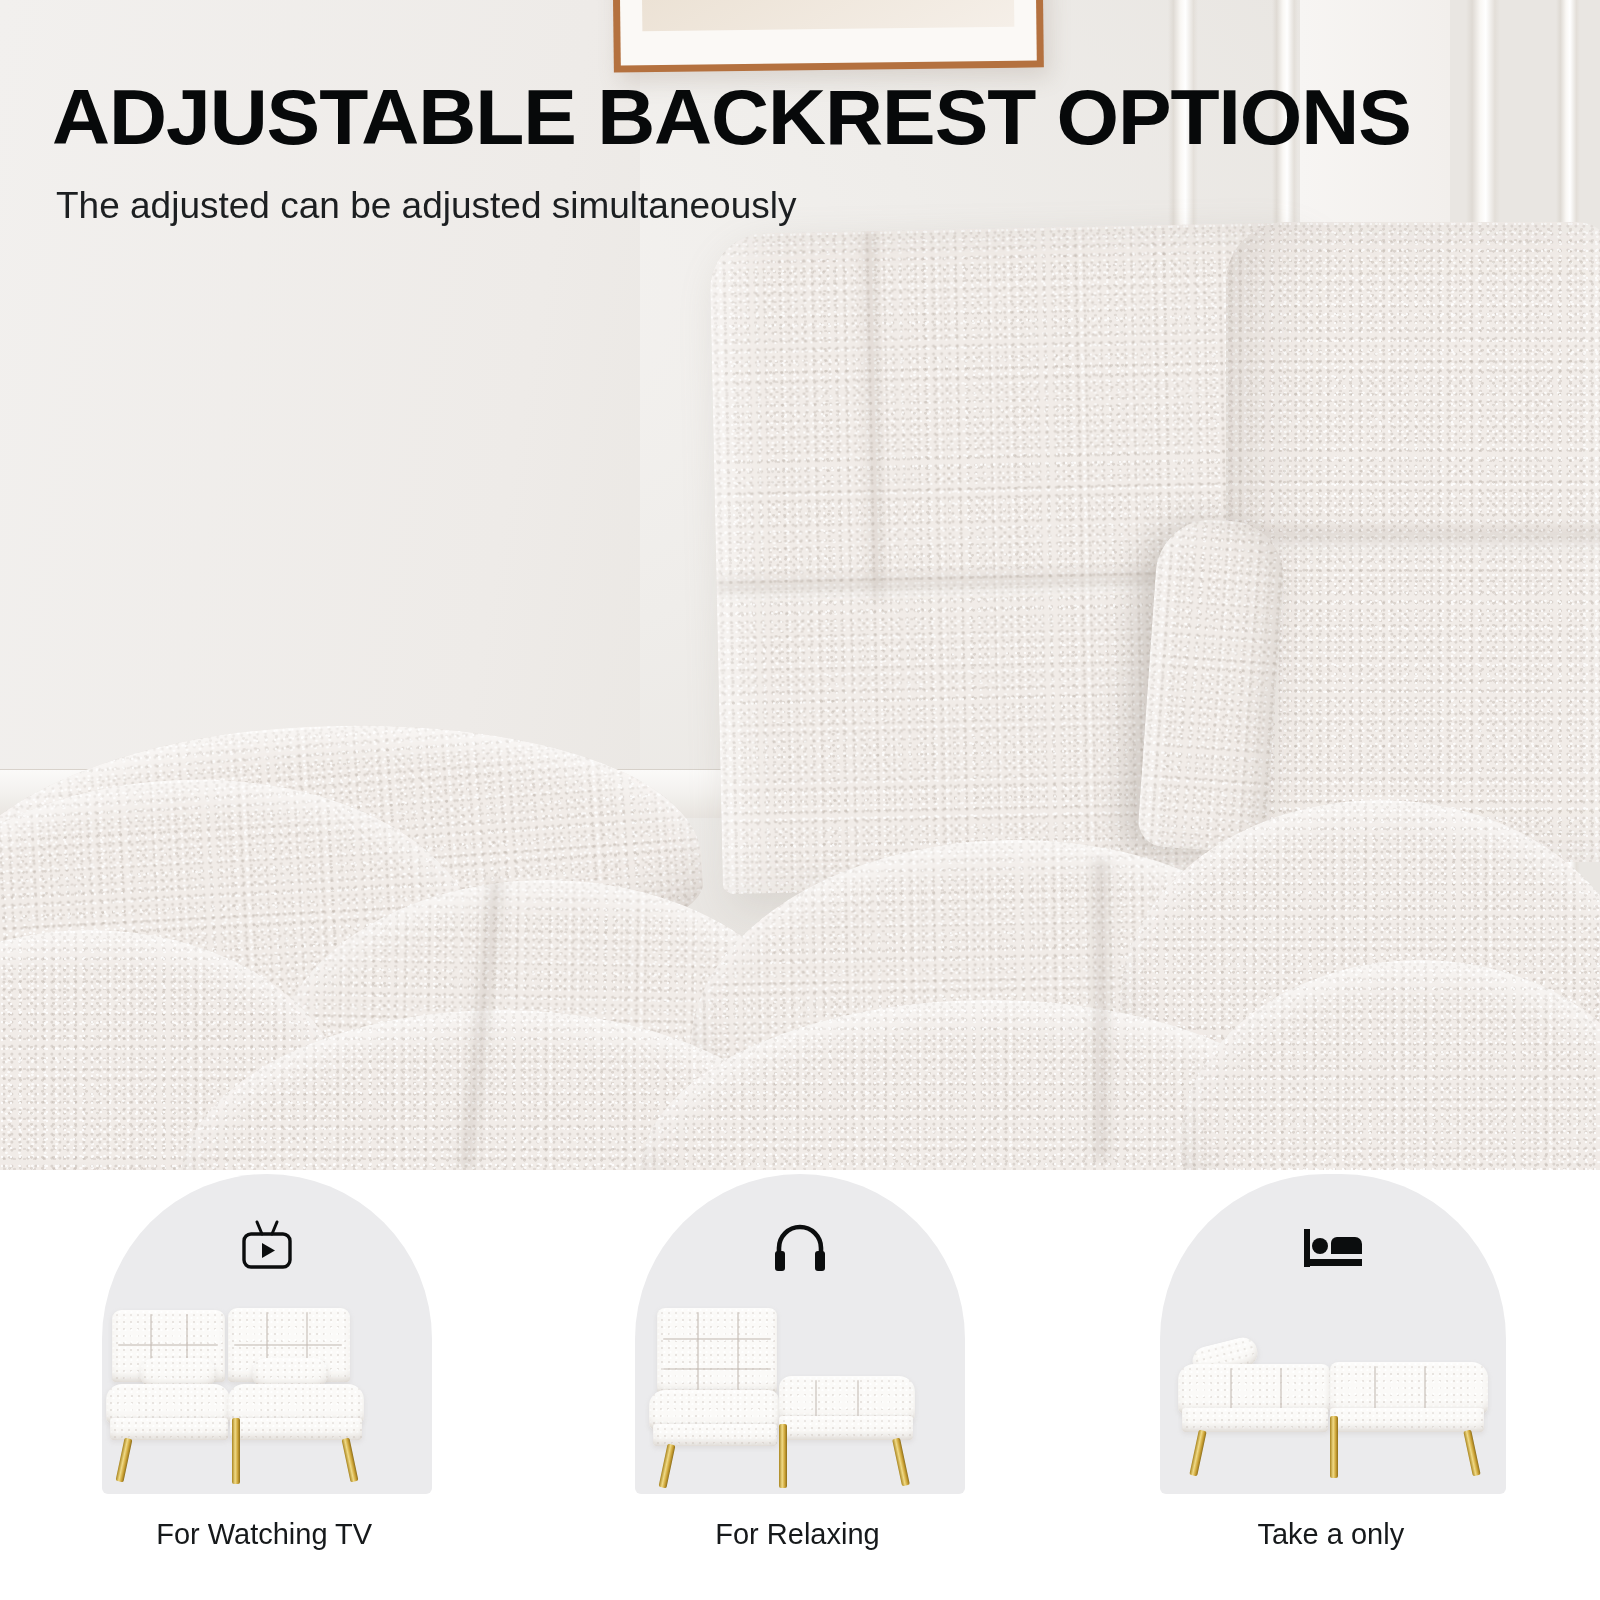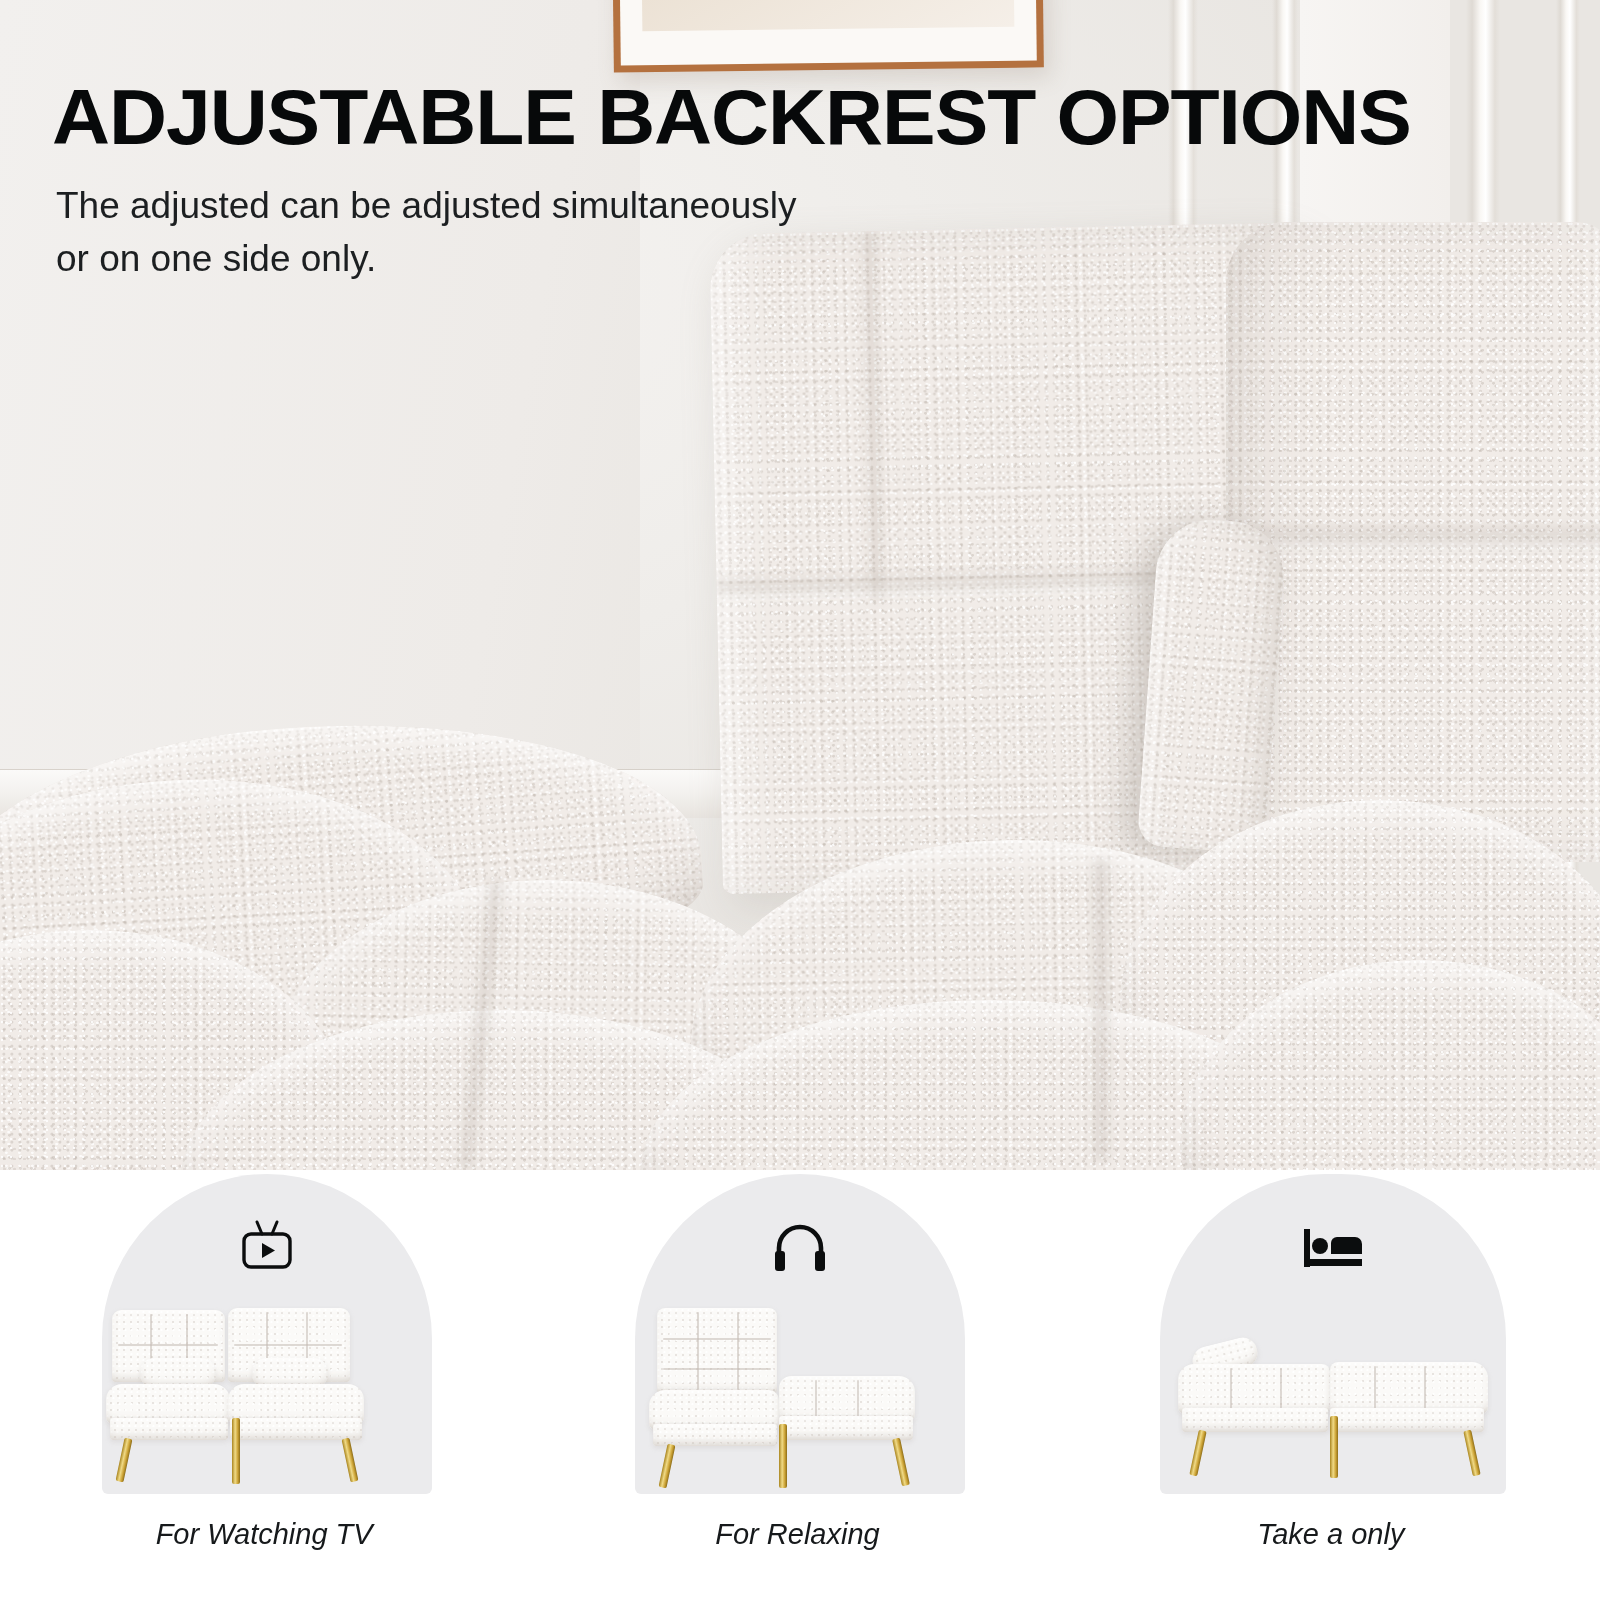--- a/index.html
+++ b/index.html
@@ -197,21 +197,20 @@
     display:flex; align-items:center; justify-content:center;
   }
   .sofa-wrap {
     position:absolute; left:50%; top:132px; transform:translateX(-50%);
     width:330px; height:190px;
   }
   .caption {
     position:absolute; left:0; right:5px; top:348px;
     text-align:center; font-size:29px; color:#16191b; font-weight:400;
     font-family:"Liberation Sans", sans-serif;
-    font-style:italic;
   }
   .cushion {
     position:absolute; border-radius:10px;
     background:#fbfaf8;
     box-shadow: inset 0 -7px 11px -6px rgba(196,188,180,.85),
                 inset 0 5px 9px -5px #ffffff,
                 0 2px 5px rgba(170,162,154,.2);
     background-image:
       radial-gradient(circle at 25% 35%, rgba(255,255,255,.95) 0 .9px, rgba(0,0,0,0) 1.3px),
       radial-gradient(circle at 70% 70%, rgba(200,192,184,.38) 0 .9px, rgba(0,0,0,0) 1.4px);
@@ -263,21 +262,20 @@
   <div class="seat boucle s2"></div>
   <div class="seat boucle s4"></div>
   <div class="seat boucle s6"></div>
   <div class="seat boucle s8"></div>
   <div class="seam-v sv1"></div>
   <div class="seam-v sv2"></div>
 
   <div class="headline">ADJUSTABLE BACKREST OPTIONS</div>
   <div class="subline">
     <div>The adjusted can be adjusted simultaneously</div>
-    <div>or on one side only.</div>
   </div>
 </div>
 
 <div class="bottom">
 
   <div class="card">
     <div class="arch"></div>
 
     <div class="icon-wrap">
       <svg width="64" height="56" viewBox="0 0 64 56">

